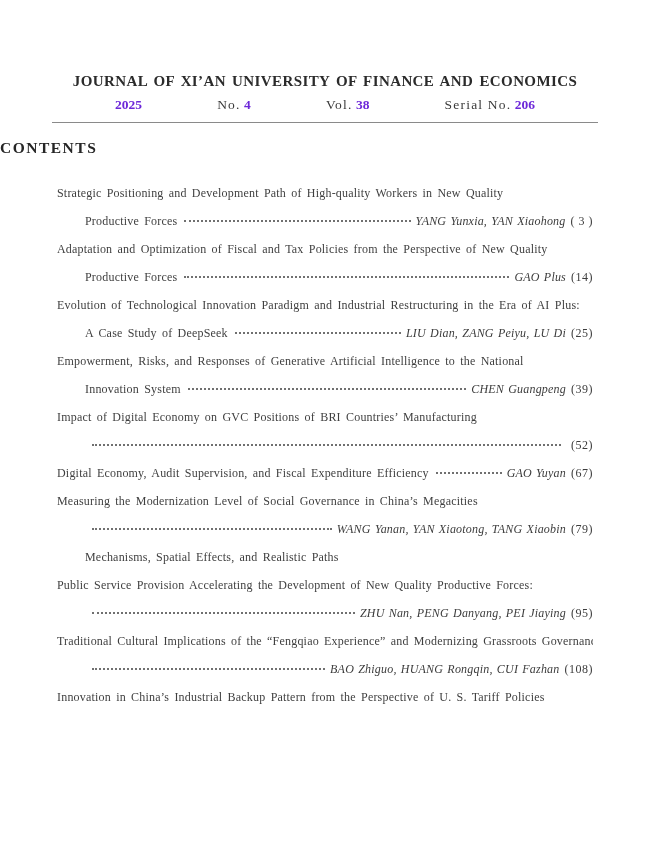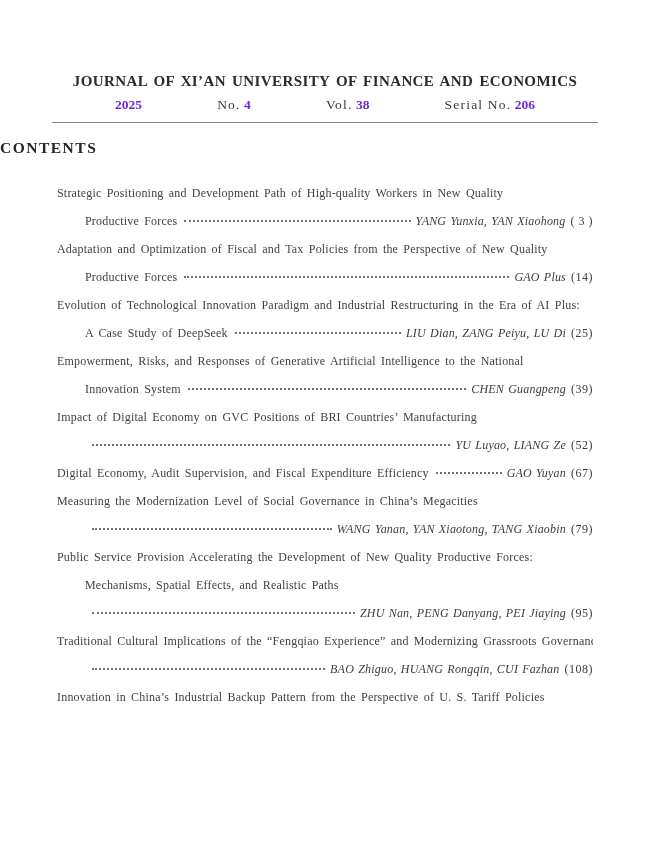--- a/index.html
+++ b/index.html
@@ -185,21 +185,20 @@
         <span class="page-num">(39)</span>
       </div>
     </div>
 
     <div>
       <div class="row">
         <span class="row-text">Impact of Digital Economy on GVC Positions of BRI Countries’ Manufacturing</span>
       </div>
       <div class="row indent">
         <span class="dot-leader"></span>
-        <span class="authors">YU Luyao, LIANG Ze</span>
         <span class="page-num">(52)</span>
       </div>
     </div>
 
     <div>
       <div class="row">
         <span class="row-text">Digital Economy, Audit Supervision, and Fiscal Expenditure Efficiency</span>
         <span class="dot-leader"></span>
         <span class="authors">GAO Yuyan</span>
         <span class="page-num">(67)</span>
@@ -211,25 +210,25 @@
         <span class="row-text">Measuring the Modernization Level of Social Governance in China’s Megacities</span>
       </div>
       <div class="row indent">
         <span class="dot-leader"></span>
         <span class="authors">WANG Yanan, YAN Xiaotong, TANG Xiaobin</span>
         <span class="page-num">(79)</span>
       </div>
     </div>
 
     <div>
+      <div class="row indent">
+        <span class="row-text">Mechanisms, Spatial Effects, and Realistic Paths</span>
+      </div>
       <div class="row">
         <span class="row-text">Public Service Provision Accelerating the Development of New Quality Productive Forces:</span>
-      </div>
-      <div class="row indent">
-        <span class="row-text">Mechanisms, Spatial Effects, and Realistic Paths</span>
       </div>
       <div class="row indent">
         <span class="dot-leader"></span>
         <span class="authors">ZHU Nan, PENG Danyang, PEI Jiaying</span>
         <span class="page-num">(95)</span>
       </div>
     </div>
 
     <div>
       <div class="row">

